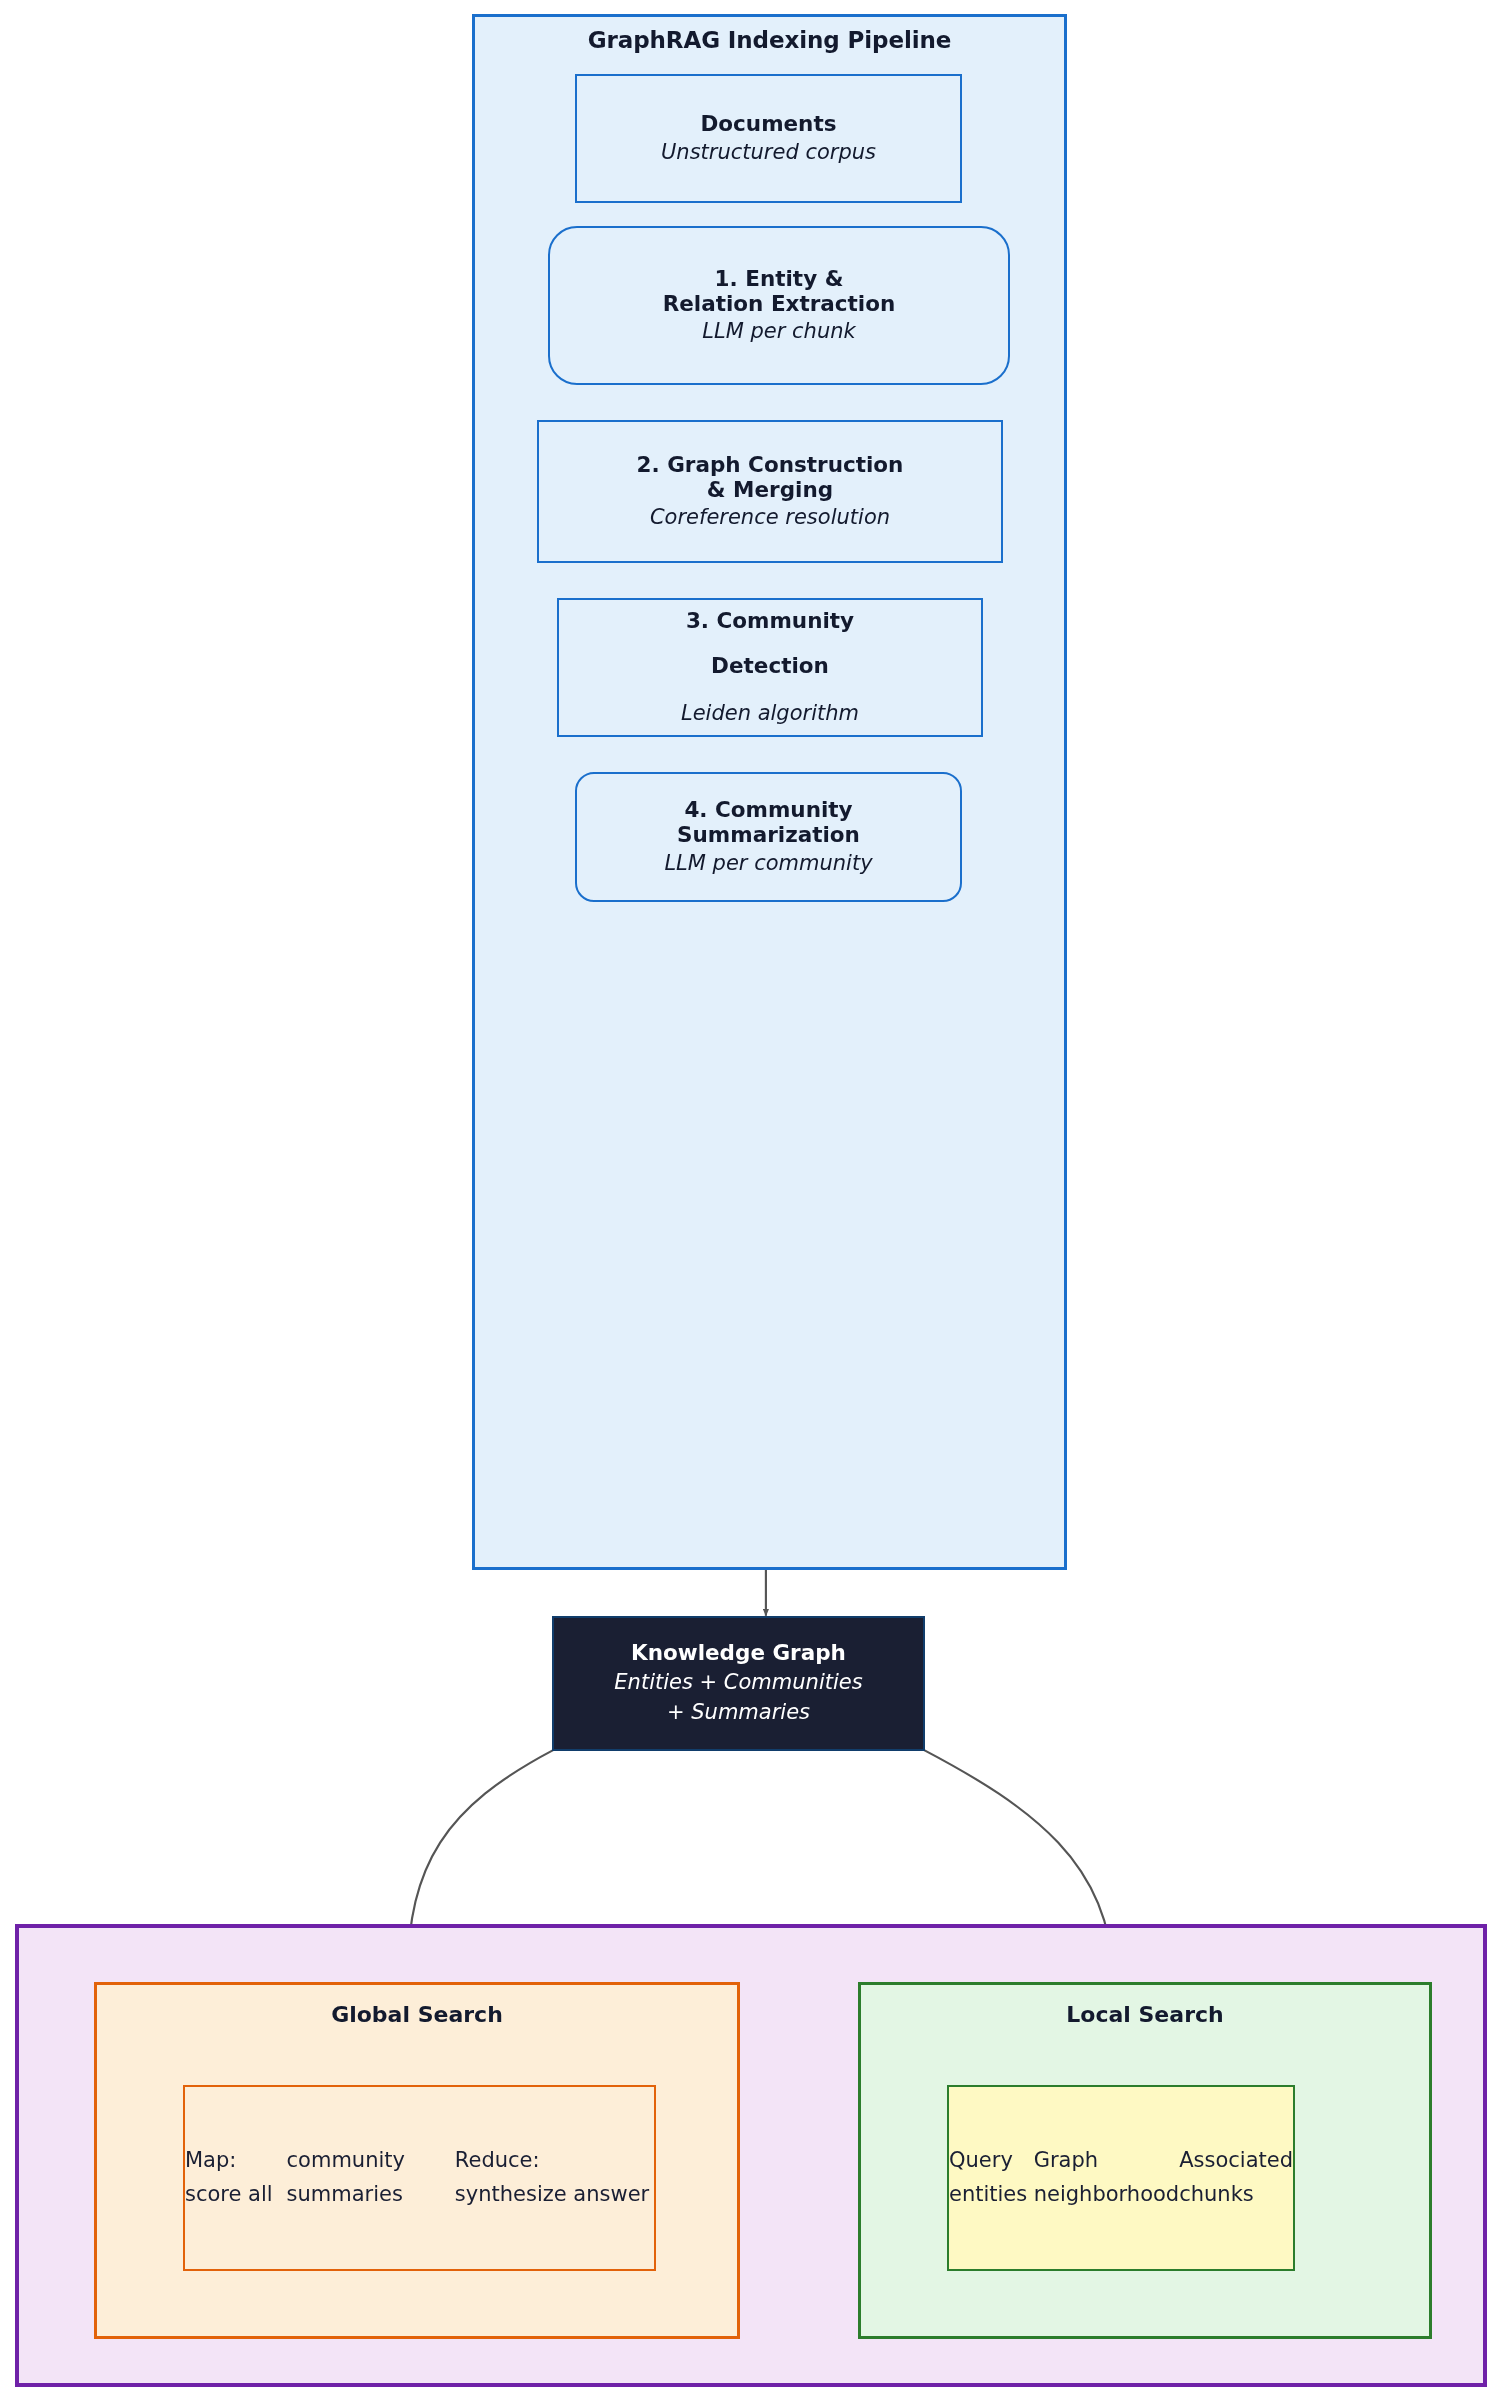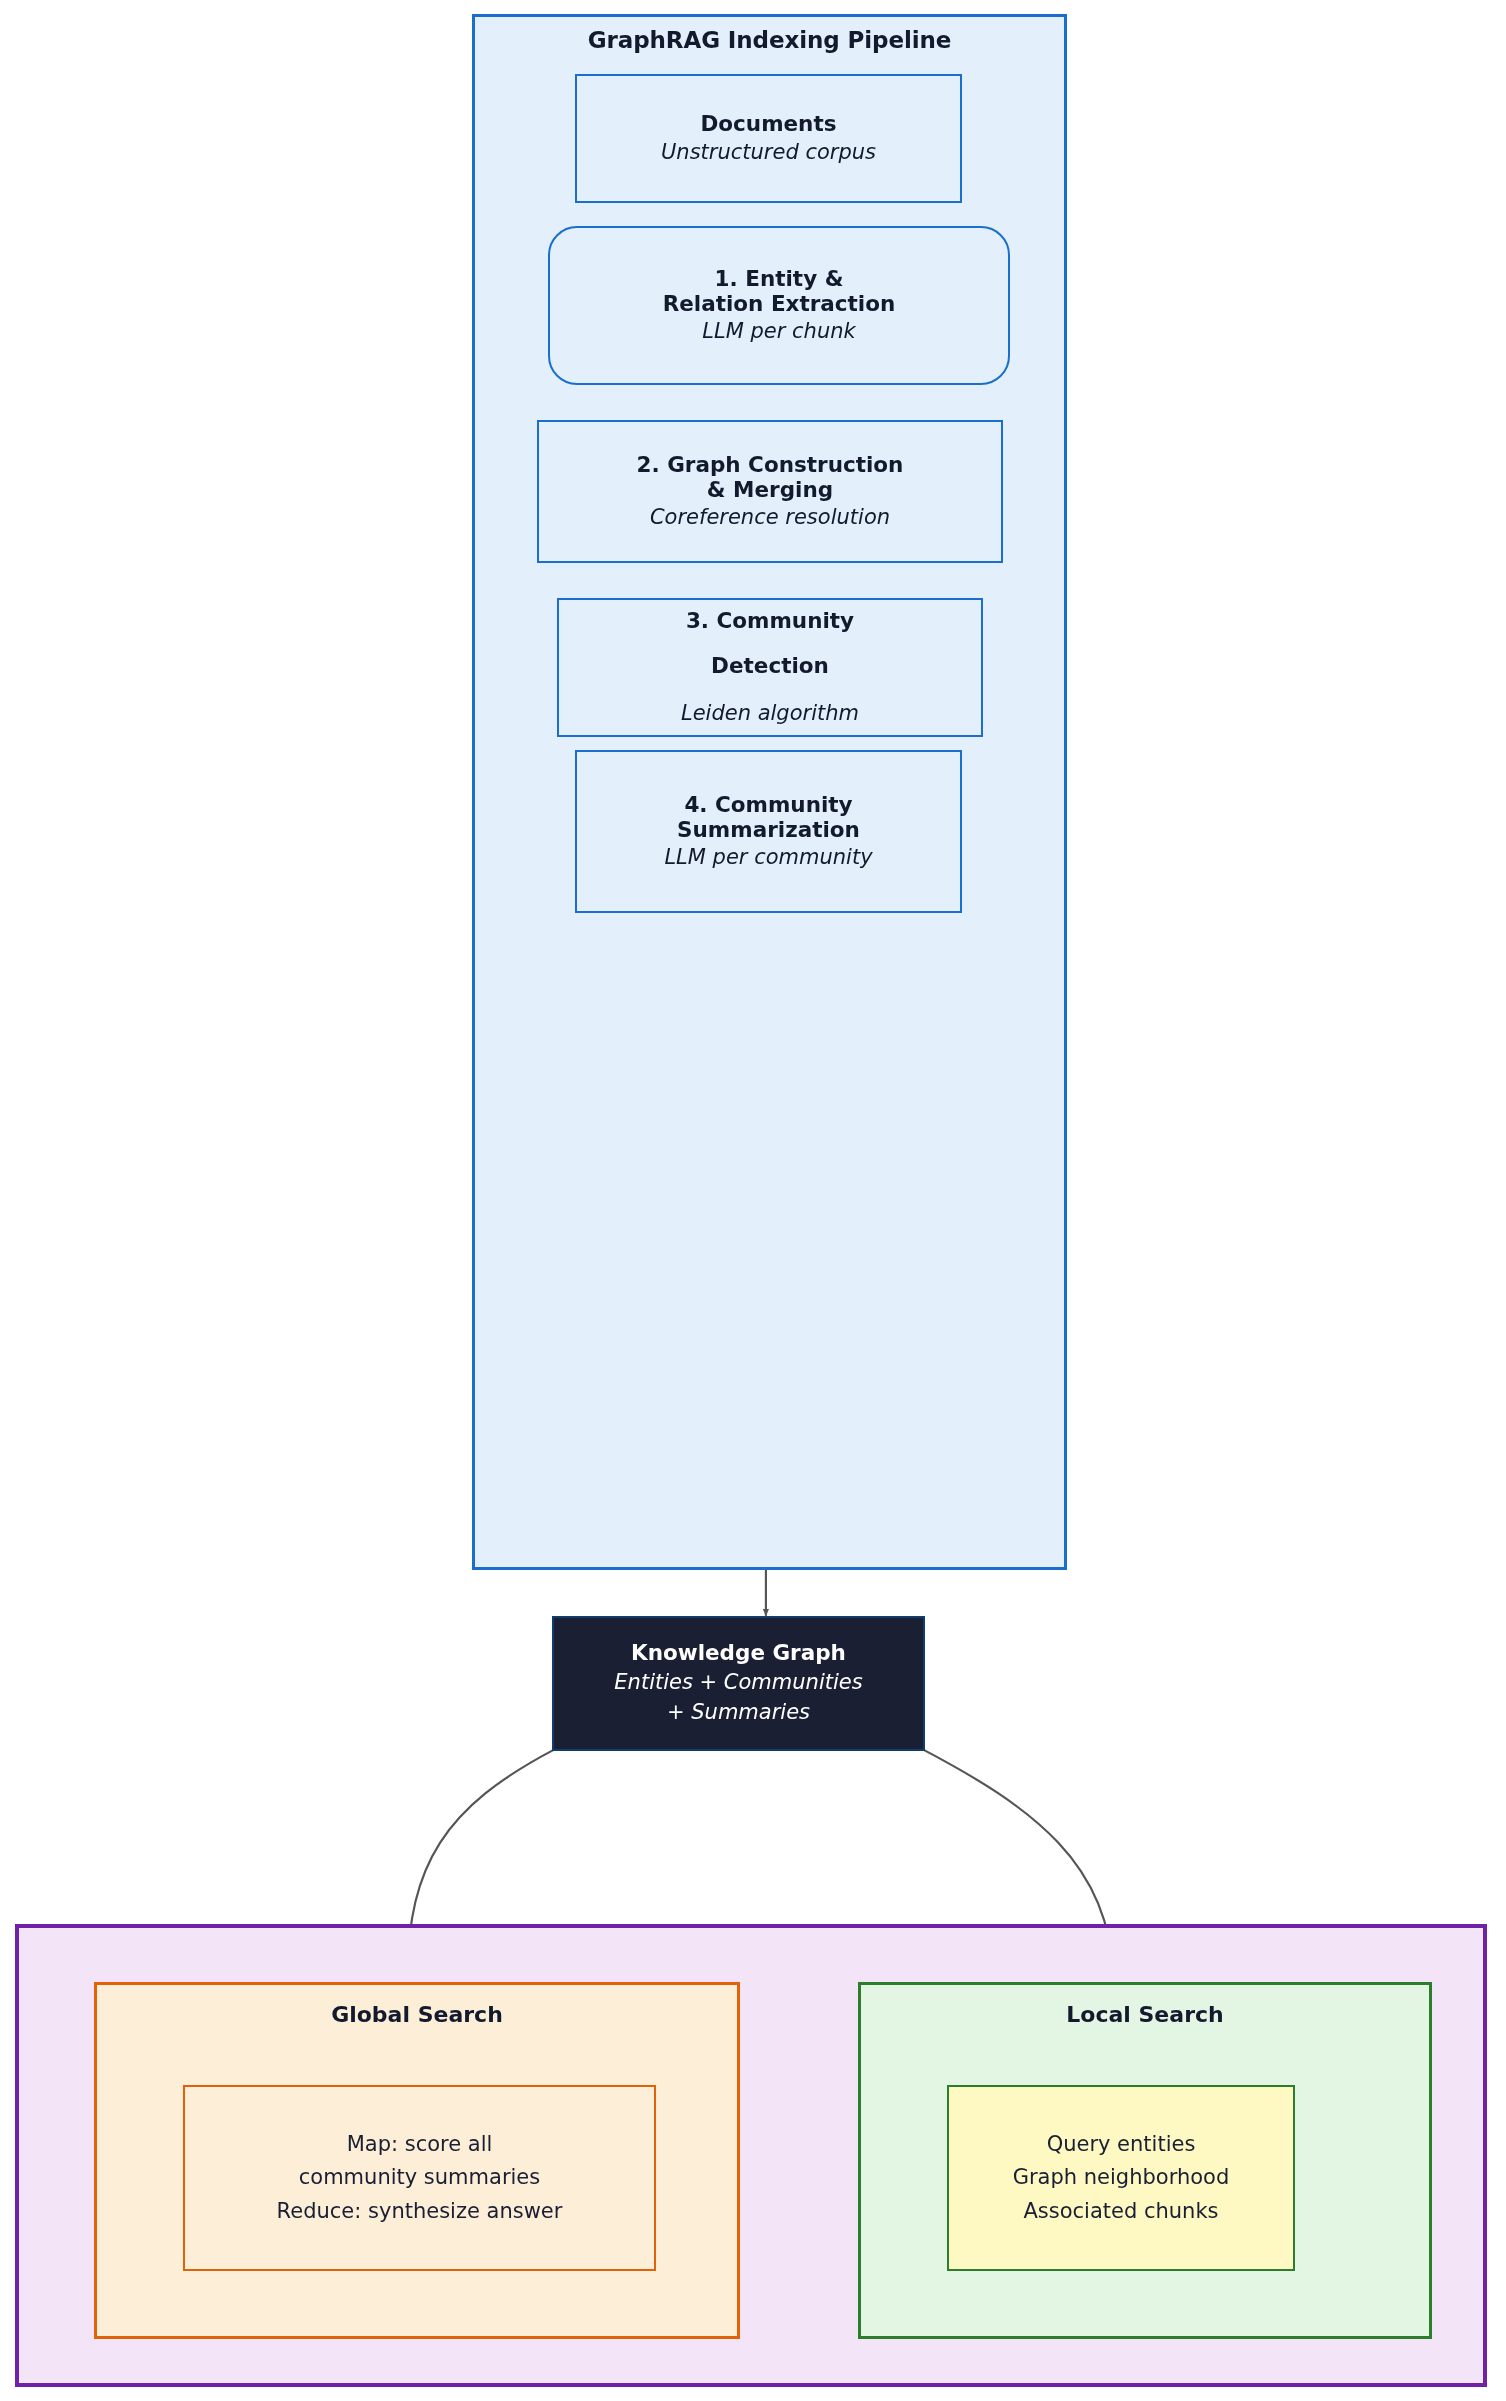--- a/index.html
+++ b/index.html
@@ -24,21 +24,21 @@
     box-sizing:border-box;display:flex;flex-direction:column;
     align-items:center;justify-content:center;text-align:center;
   }
   .node .t{font-size:21.5px;font-weight:bold;color:#131a2e;line-height:1.16;}
   .node .s{font-size:21px;font-style:italic;color:#131a2e;line-height:1.22;margin-top:2.2px;}
 
   #n-documents {left:100px;top:57px;  width:387px;height:129px;}
   #n-entity    {left:73px;top:209px; width:462px;height:159px;border-radius:29px;}
   #n-graph     {left:62px; top:403px; width:466px;height:143px;}
   #n-community {left:82px;top:581px; width:426px;height:139px;gap:20px;}
-  #n-summary   {left:100px;top:733px;width:387px;height:163px;}
+  #n-summary   {left:100px;top:755px;width:387px;height:130px;border-radius:19px;}
 
   
   .kg-node{
     position:absolute;left:552px;top:1616px;width:373px;height:135px;
     background:#1a1f33;border:2.9px solid #113d6b;box-sizing:border-box;
     display:flex;flex-direction:column;align-items:center;justify-content:center;
     text-align:center;
   }
   .kg-node .t{font-size:21.5px;font-weight:bold;color:#ffffff;line-height:1.2;}
   .kg-node .s{font-size:21px;font-style:italic;color:#ffffff;line-height:1.3;margin-top:2.9px;}
@@ -52,21 +52,21 @@
     position:absolute;left:0;top:11.5px;width:100%;text-align:center;
     font-size:22px;font-weight:bold;color:#131a2e;
   }
 
   .mode-box{position:absolute;box-sizing:border-box;}
   .mode-title{
     position:absolute;left:0;top:17px;width:100%;text-align:center;
     font-size:22px;font-weight:bold;color:#131a2e;
   }
   .mode-inner{
-    position:absolute;box-sizing:border-box;display:flex;flex-direction:column;
+    position:absolute;box-sizing:border-box;display:flex;flex-direction:row;
     align-items:center;justify-content:center;text-align:left;
   }
   .mode-inner .ln{font-size:21px;color:#1a1f33;line-height:1.60;}
 
   #box-global{left:75px;top:54px;width:646px;height:357px;
               background:#fdeed8;border:3.6px solid #e2620a;}
   #inner-global{left:86px;top:100px;width:473px;height:186px;
                 background:#fdeed8;border:2.2px solid #e2620a;}
 
   #box-local{left:839px;top:54px;width:574px;height:357px;

